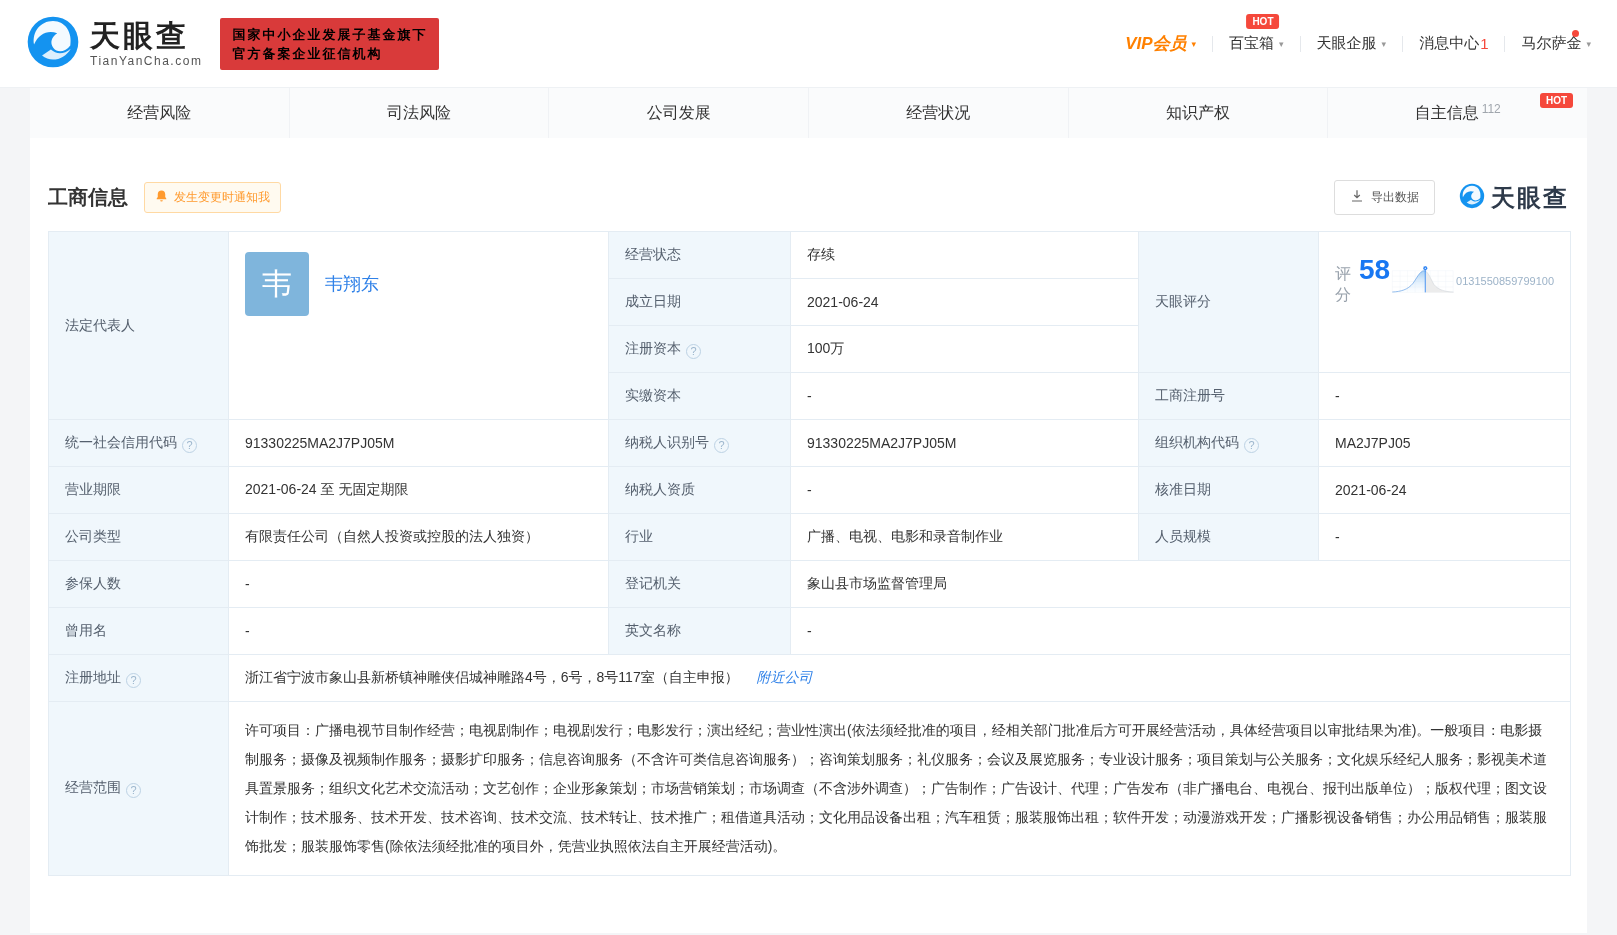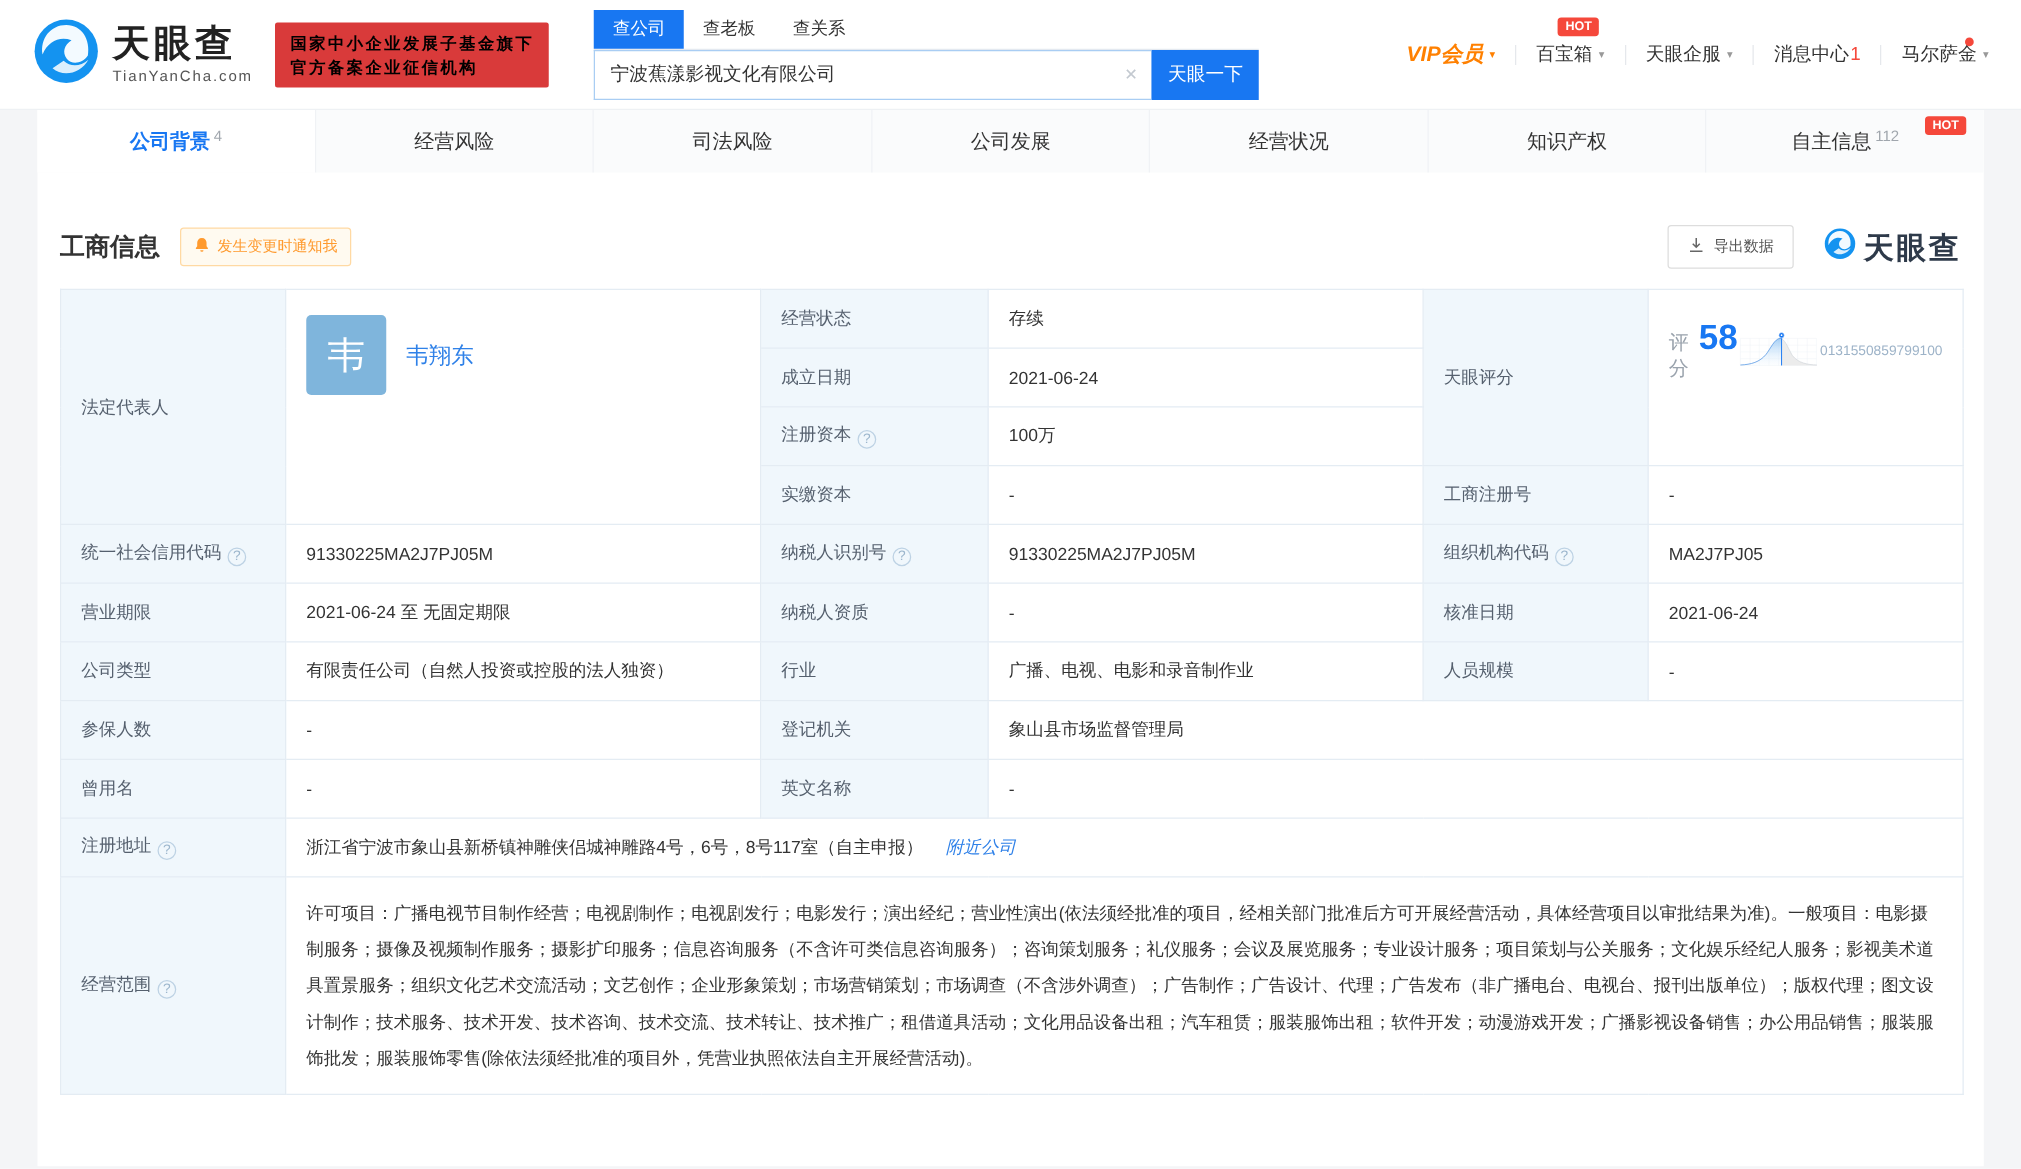--- a/index.html
+++ b/index.html
@@ -88,34 +88,20 @@
       <div class="t">天眼查</div>
       <div class="s">TianYanCha.com</div>
     </span>
   </div>
 
   <div class="gov-badge">
     <div>国家中小企业发展子基金旗下</div>
     <div>官方备案企业征信机构</div>
   </div>
 
-  <div class="search-block">
-    <div class="search-tabs">
-      <span class="search-tab active">查公司</span>
-      <span class="search-tab">查老板</span>
-      <span class="search-tab">查关系</span>
-    </div>
-    <div class="search-row">
-      <span class="input-wrap">
-        <input class="search-input" type="text" value="宁波蕉漾影视文化有限公司" style="">
-        <span class="clear-x">✕</span>
-      </span>
-      <button class="search-btn">天眼一下</button>
-    </div>
-  </div>
 
   <div class="hnav">
     <span class="hnav-item vip">
       <span>VIP会员</span>
       <span class="caret o">▾</span>
     </span>
     <span class="divider"></span>
     <span class="hnav-item">
       <span class="hot-badge">HOT</span>
       <span>百宝箱</span>
@@ -136,24 +122,20 @@
       <span class="red-dot"></span>
       <span>马尔萨金</span>
       <span class="caret">▾</span>
     </span>
   </div>
 </div>
 
 <div class="content-wrap">
 
   <div class="tabbar">
-    <div class="tab active">
-      <span>公司背景</span>
-      <span class="cnt">4</span>
-    </div>
     <div class="tab">
       <span>经营风险</span>
     </div>
     <div class="tab">
       <span>司法风险</span>
     </div>
     <div class="tab">
       <span>公司发展</span>
     </div>
     <div class="tab">

